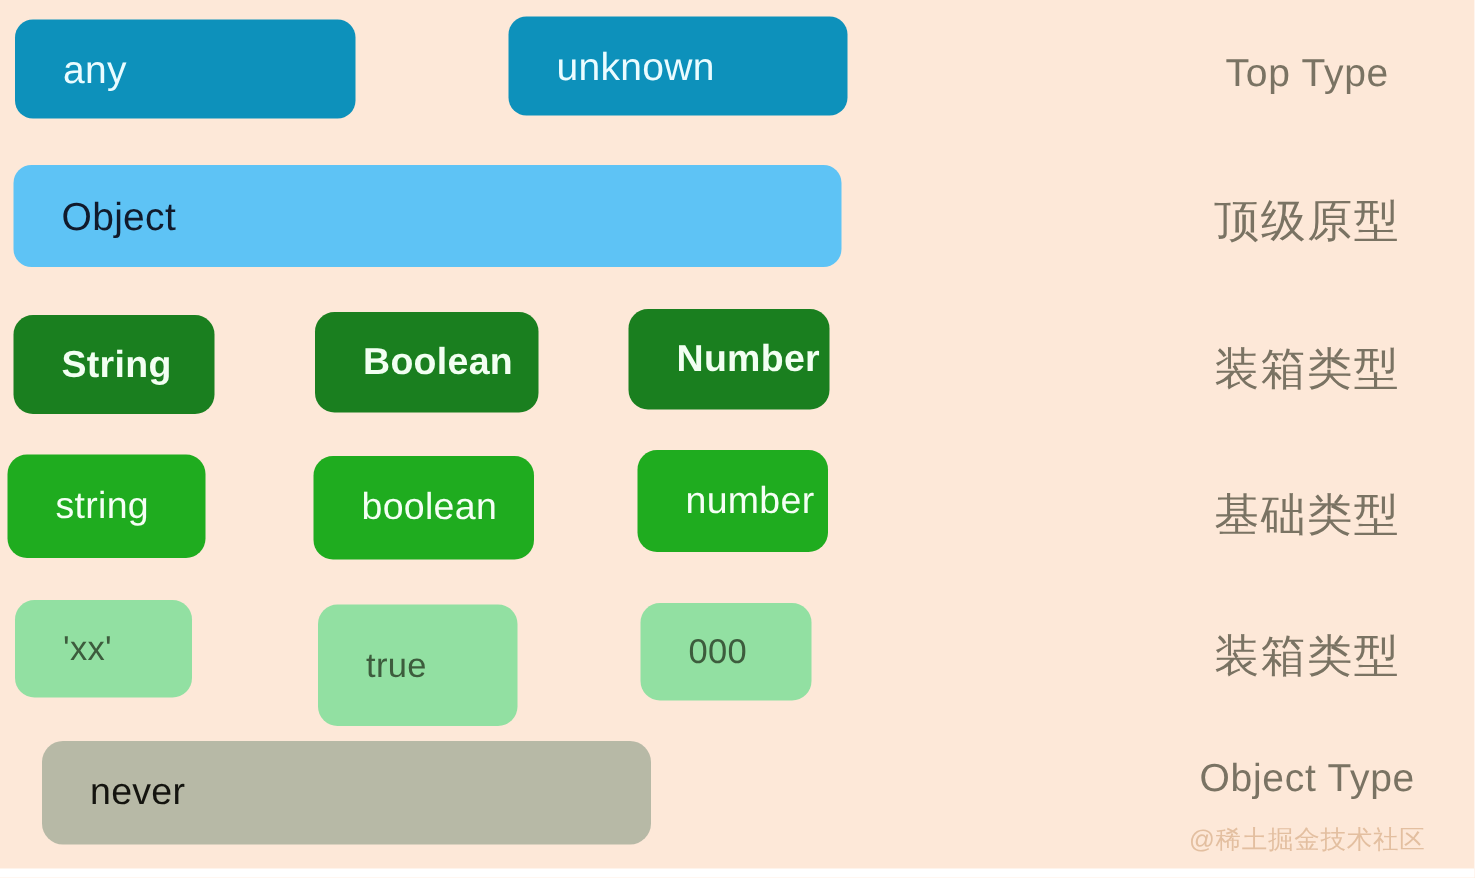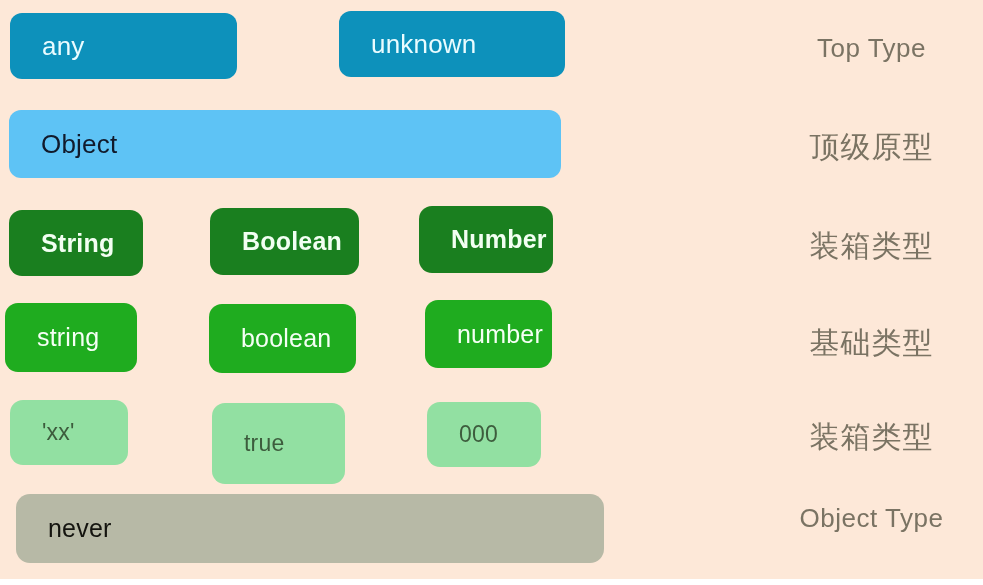--- a/index.html
+++ b/index.html
@@ -116,24 +116,25 @@
       <div class="type-box tier-proto" style="left: 9px; top: 110px; width: 552px; height: 68px;">Object</div>
       <div class="type-box tier-boxed" style="left: 9px; top: 210px; width: 134px; height: 66px;">String</div>
       <div class="type-box tier-boxed" style="left: 210px; top: 208px; width: 149px; height: 67px;">Boolean</div>
       <div class="type-box tier-boxed" style="left: 419px; top: 206px; width: 134px; height: 67px;">Number</div>
       <div class="type-box tier-primitive" style="left: 5px; top: 303px; width: 132px; height: 69px;">string</div>
       <div class="type-box tier-primitive" style="left: 209px; top: 304px; width: 147px; height: 69px;">boolean</div>
       <div class="type-box tier-primitive" style="left: 425px; top: 300px; width: 127px; height: 68px;">number</div>
       <div class="type-box tier-literal" style="left: 10px; top: 400px; width: 118px; height: 65px;">'xx'</div>
       <div class="type-box tier-literal" style="left: 212px; top: 403px; width: 133px; height: 81px;">true</div>
       <div class="type-box tier-literal" style="left: 427px; top: 402px; width: 114px; height: 65px;">000</div>
-      <div class="type-box tier-bottom" style="left: 16px; top: 494px; width: 588px; height: 69px;">never</div>
+      <div class="type-box tier-bottom" style="left: 28px; top: 494px; width: 406px; height: 69px;">never</div>
     </div>
   <div id="legend-layer">
       <div class="legend-label latin" style="top: 33px;">Top Type</div>
       <div class="legend-label cjk" style="top: 127px;">顶级原型</div>
       <div class="legend-label cjk" style="top: 226px;">装箱类型</div>
       <div class="legend-label cjk" style="top: 323px;">基础类型</div>
       <div class="legend-label cjk" style="top: 417px;">装箱类型</div>
       <div class="legend-label latin" style="top: 503px;">Object Type</div>
     </div>
+  <div id="watermark">@稀土掘金技术社区</div>
   <div id="bottom-strip"></div>
 </div>
 
 </body></html>

